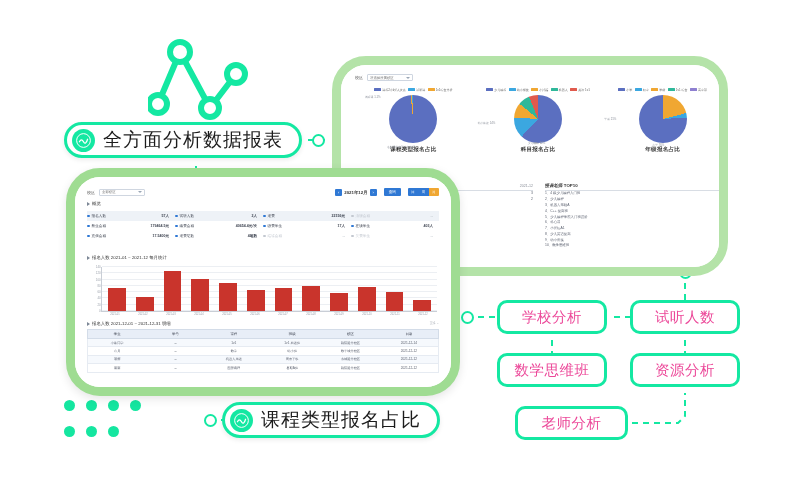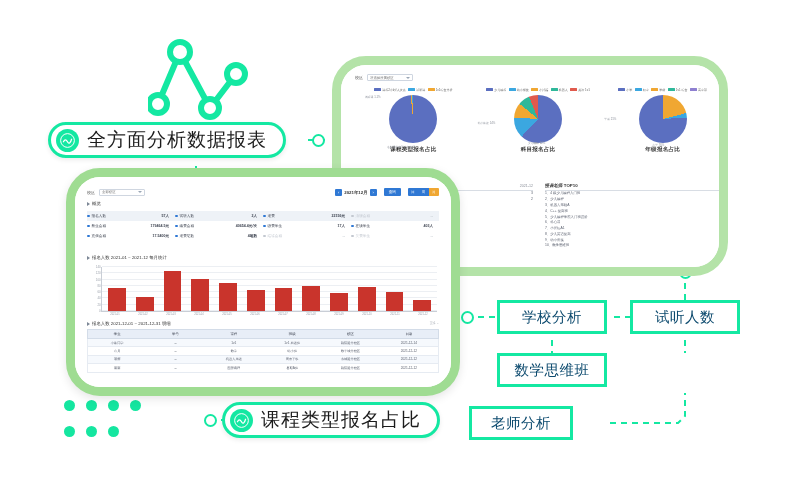--- a/index.html
+++ b/index.html
@@ -107,34 +107,34 @@
   .pill{
     position:absolute;display:flex;align-items:center;background:#fff;
     border:3px solid #14e8a2;border-radius:999px;box-sizing:border-box;
     padding:0 16px 0 5px;box-shadow:0 2px 5px rgba(0,0,0,.08);
   }
   .pill .pico{
     width:23px;height:23px;border-radius:50%;background:#14e8a2;flex:none;
     display:flex;align-items:center;justify-content:center;margin-right:8px;
   }
   .pill .ptx{font-size:19px;color:#1c1c1c;white-space:nowrap;letter-spacing:1px;}
-  .pill.p1{left:48px;top:122px;height:36px;}
+  .pill.p1{left:64px;top:122px;height:36px;}
   .pill.p2{left:222px;top:402px;height:36px;}
 
   
   .tag{
     position:absolute;display:flex;align-items:center;justify-content:center;
-    background:#fff;border:3px solid #14e8a2;border-radius:0;box-sizing:border-box;
-    font-size:14.5px;color:#0c4a6e;letter-spacing:.5px;
+    background:#fff;border:3px solid #14e8a2;border-radius:10px;box-sizing:border-box;
+    font-size:14.5px;color:#ec4899;letter-spacing:.5px;
   }
   .tag.t1{left:497px;top:300px;width:110px;height:34px;}
   .tag.t2{left:630px;top:300px;width:110px;height:34px;}
   .tag.t3{left:497px;top:353px;width:110px;height:34px;}
   .tag.t4{left:630px;top:353px;width:110px;height:34px;}
-  .tag.t5{left:469px;top:406px;width:104px;height:34px;}
+  .tag.t5{left:515px;top:406px;width:113px;height:34px;}
 
   
   .conn{position:absolute;left:0;top:0;width:800px;height:500px;pointer-events:none;}
   .knob{position:absolute;width:13px;height:13px;border-radius:50%;background:#fff;
     border:2.5px solid #14e8a2;box-sizing:border-box;}
 </style>
 </head>
 <body>
 
 <div class="stage">
@@ -564,15 +564,16 @@
           <circle cx="12" cy="12" r="11" fill="none" stroke="#fff" stroke-width="1.6"></circle>
           <path d="M5.5 14 q3-6 6.5 0 t6.5 -4" fill="none" stroke="#fff" stroke-width="2" stroke-linecap="round"></path>
         </svg>
     </span>
     <span class="ptx">课程类型报名占比</span>
   </div>
 
   <div class="tag t1">学校分析</div>
   <div class="tag t2">试听人数</div>
   <div class="tag t3">数学思维班</div>
+  <div class="tag t4">资源分析</div>
   <div class="tag t5">老师分析</div>
 
 </div>
 
 </body></html>

